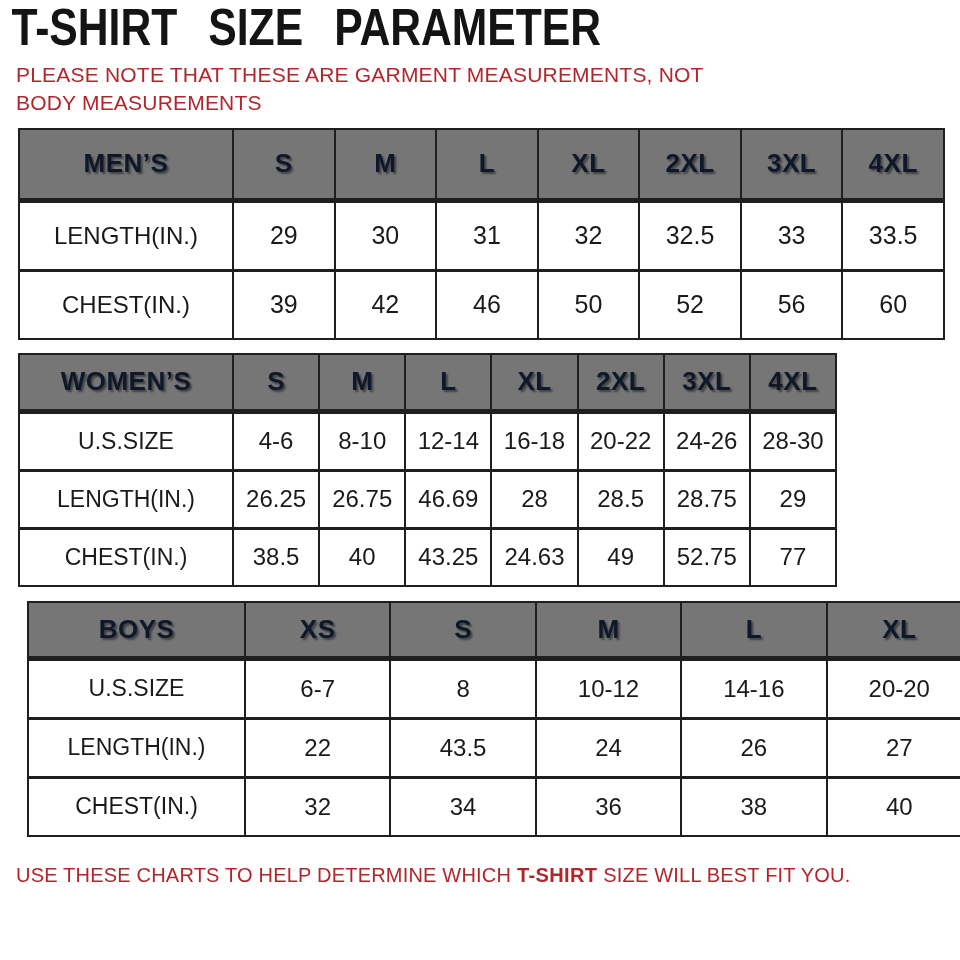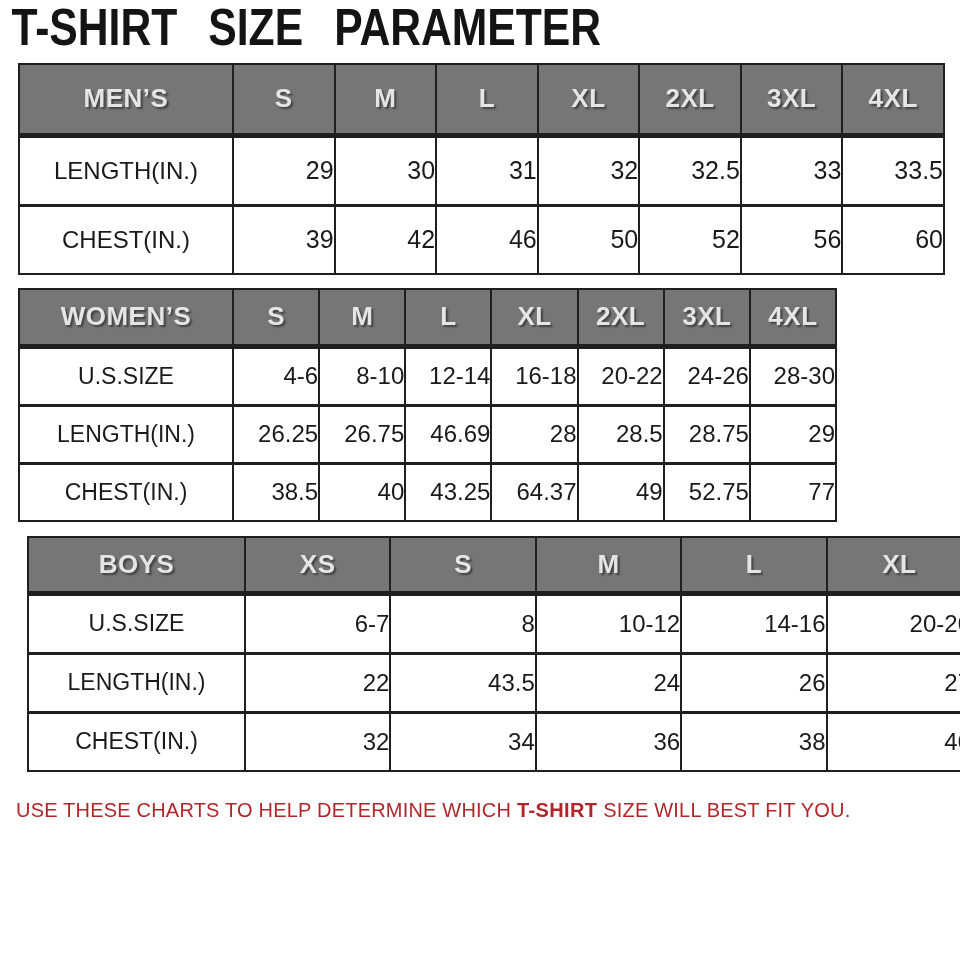--- a/index.html
+++ b/index.html
@@ -54,37 +54,36 @@
   }
   .tbl th, .tbl td {
     border: 2px solid var(--border-dark, #1f1f1f);
     text-align: center;
     vertical-align: middle;
     padding: 0;
     color: #1a1a1a;
   }
   .tbl thead th {
     background: var(--header-gray, #767676);
-    color: #e5e5e5;
+    color: #0f172a;
     font-weight: bold;
     font-size: 26px;
     letter-spacing: 0.5px;
     text-shadow: 2px 2px 2px rgba(0,0,0,0.45);
     border-bottom-width: 5px;
   }
   .tbl tbody th {
     font-weight: normal;
     font-size: 23px;
     border-top-width: 3px;
   }
   .tbl tbody td {
     font-weight: normal;
     font-size: 24px;
     border-top-width: 3px;
-    text-align: right;
   }
   
   .table-slot[data-table-idx="0"] .tbl { width: 927px; margin: 11px 0 0 18px; }
   .table-slot[data-table-idx="0"] col.label-col { width: 214px; }
   .table-slot[data-table-idx="0"] thead th { height: 68px; }
   .table-slot[data-table-idx="0"] tbody th,
   .table-slot[data-table-idx="0"] tbody td { height: 66px; font-size: 25px; }
   .table-slot[data-table-idx="0"] tbody th { font-size: 24px; }
   
   .table-slot[data-table-idx="1"] .tbl { width: 819px; margin: 13px 0 0 18px; }
@@ -98,20 +97,21 @@
   .table-slot[data-table-idx="2"] thead th { height: 53px; }
   .table-slot[data-table-idx="2"] tbody th,
   .table-slot[data-table-idx="2"] tbody td { height: 56px; }
 </style>
 </head>
 <body>
 
 <div class="page">
   <h1 class="title">T-SHIRT SIZE PARAMETER</h1>
 
+  <p class="note note-top">PLEASE NOTE THAT THESE ARE GARMENT MEASUREMENTS, NOT BODY MEASUREMENTS</p>
 
   <section class="tables">
     <div class="table-slot" data-table-idx="0">
         <table class="tbl">
           <colgroup>
             <col class="label-col">
             <col>
             <col>
             <col>
             <col>
@@ -198,21 +198,21 @@
               <td>28</td>
               <td>28.5</td>
               <td>28.75</td>
               <td>29</td>
             </tr>
             <tr>
               <th scope="row">CHEST(IN.)</th>
               <td>38.5</td>
               <td>40</td>
               <td>43.25</td>
-              <td>64.37</td>
+              <td>24.63</td>
               <td>49</td>
               <td>52.75</td>
               <td>77</td>
             </tr>
           </tbody>
         </table>
       </div>
     <div class="table-slot" data-table-idx="2">
         <table class="tbl">
           <colgroup>

